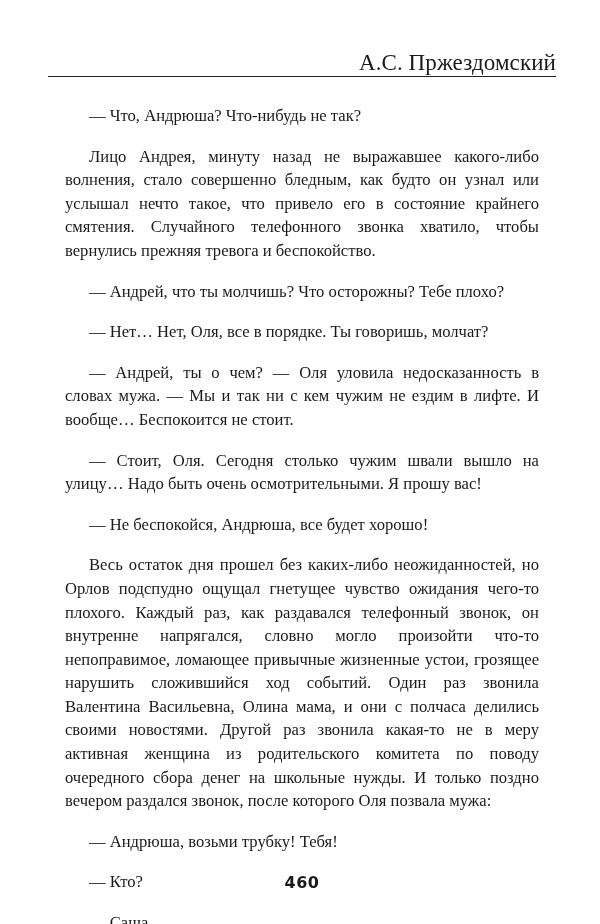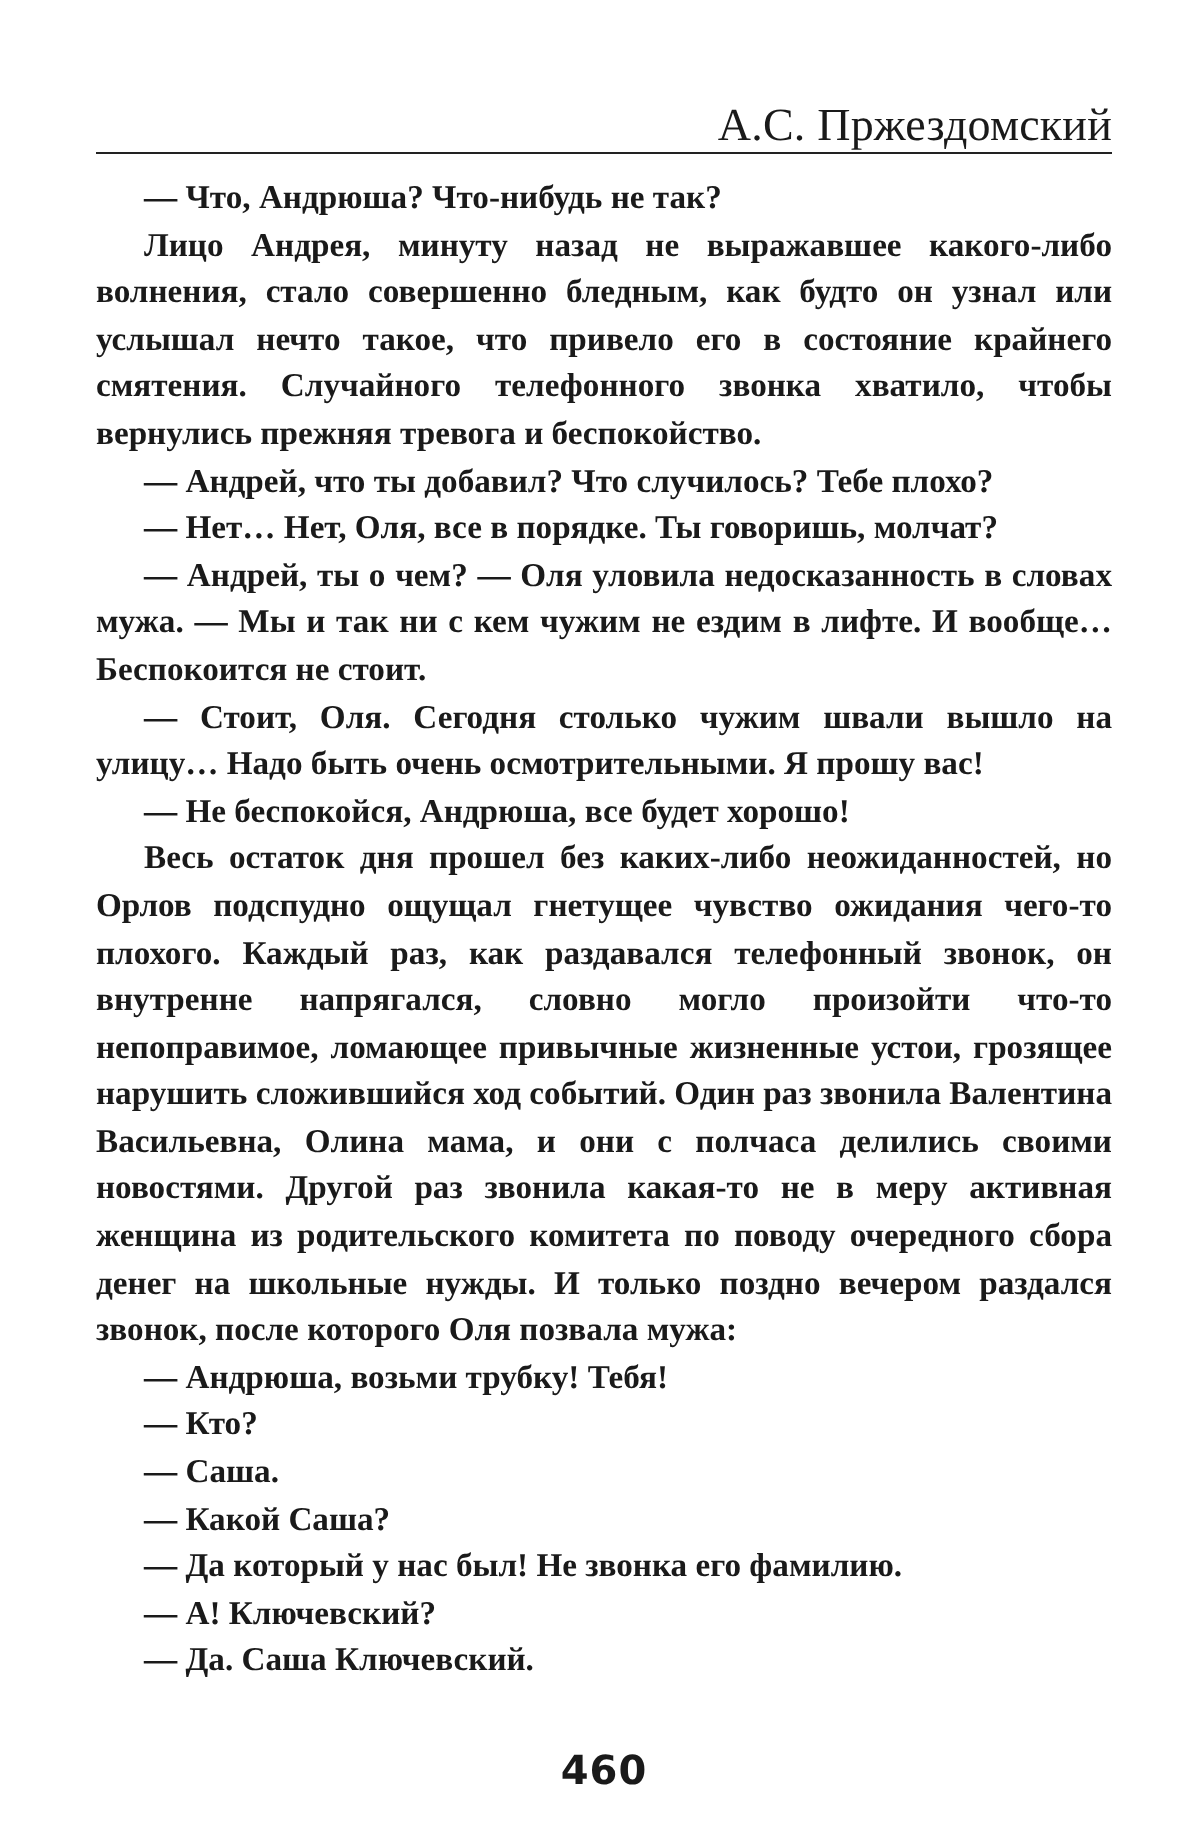--- a/index.html
+++ b/index.html
@@ -1,34 +1,34 @@
 <!DOCTYPE html>
 <html><head>
 <meta charset="utf-8">
 <style>
   html, body { margin: 0; padding: 0; background: #ffffff; }
   body { width: 600px; height: 924px; position: relative; overflow: hidden; color: #1a1a1a; }
   .page { position: absolute; left: 48px; top: 0; width: 508px; font-family: "Liberation Serif", serif; }
   .running-head { position: absolute; top: 50px; right: 0; font-size: 23px; letter-spacing: 0.1px; }
   .rule { position: absolute; top: 76px; left: 0; width: 508px; height: 0; border-top: 1.6px solid #222; }
   .body-text { position: absolute; top: 87px; left: 0; width: 508px; font-size: 16.6px; line-height: 23.6px; }
-  .body-text p { margin: 0; text-indent: 24px; text-align: justify; text-align-last: left; font-weight: bold; }
-  .folio { position: absolute; top: 873px; left: 0; width: 508px; text-align: center; font-family: "DejaVu Sans", sans-serif; font-size: 20px; font-weight: bold; letter-spacing: 0.5px; }
+  .body-text p { margin: 17px; text-indent: 24px; text-align: justify; text-align-last: left; }
+  .folio { position: absolute; top: 873px; left: 0; width: 508px; text-align: center; font-family: "DejaVu Sans", sans-serif; font-size: 16px; font-weight: bold; letter-spacing: 0.5px; }
 </style>
 </head>
 <body>
 
 <div class="page">
   <div class="running-head">А.С. Пржездомский</div>
   <div class="rule"></div>
 
   <div class="body-text">
     <p>— Что, Андрюша? Что-нибудь не так?</p>
     <p>Лицо Андрея, минуту назад не выражавшее какого-либо волнения, стало совершенно бледным, как будто он узнал или услышал нечто такое, что привело его в состояние крайнего смятения. Случайного телефонного звонка хватило, чтобы вернулись прежняя тревога и беспокойство.</p>
-    <p>— Андрей, что ты добавил? Что случилось? Тебе плохо?</p>
+    <p>— Андрей, что ты молчишь? Что осторожны? Тебе плохо?</p>
     <p>— Нет… Нет, Оля, все в порядке. Ты говоришь, молчат?</p>
     <p>— Андрей, ты о чем? — Оля уловила недосказанность в словах мужа. — Мы и так ни с кем чужим не ездим в лифте. И вообще… Беспокоится не стоит.</p>
     <p>— Стоит, Оля. Сегодня столько чужим швали вышло на улицу… Надо быть очень осмотрительными. Я прошу вас!</p>
     <p>— Не беспокойся, Андрюша, все будет хорошо!</p>
     <p>Весь остаток дня прошел без каких-либо неожиданностей, но Орлов подспудно ощущал гнетущее чувство ожидания чего-то плохого. Каждый раз, как раздавался телефонный звонок, он внутренне напрягался, словно могло произойти что-то непоправимое, ломающее привычные жизненные устои, грозящее нарушить сложившийся ход событий. Один раз звонила Валентина Васильевна, Олина мама, и они с полчаса делились своими новостями. Другой раз звонила какая-то не в меру активная женщина из родительского комитета по поводу очередного сбора денег на школьные нужды. И только поздно вечером раздался звонок, после которого Оля позвала мужа:</p>
     <p>— Андрюша, возьми трубку! Тебя!</p>
     <p>— Кто?</p>
     <p>— Саша.</p>
     <p>— Какой Саша?</p>
     <p>— Да который у нас был! Не звонка его фамилию.</p>

